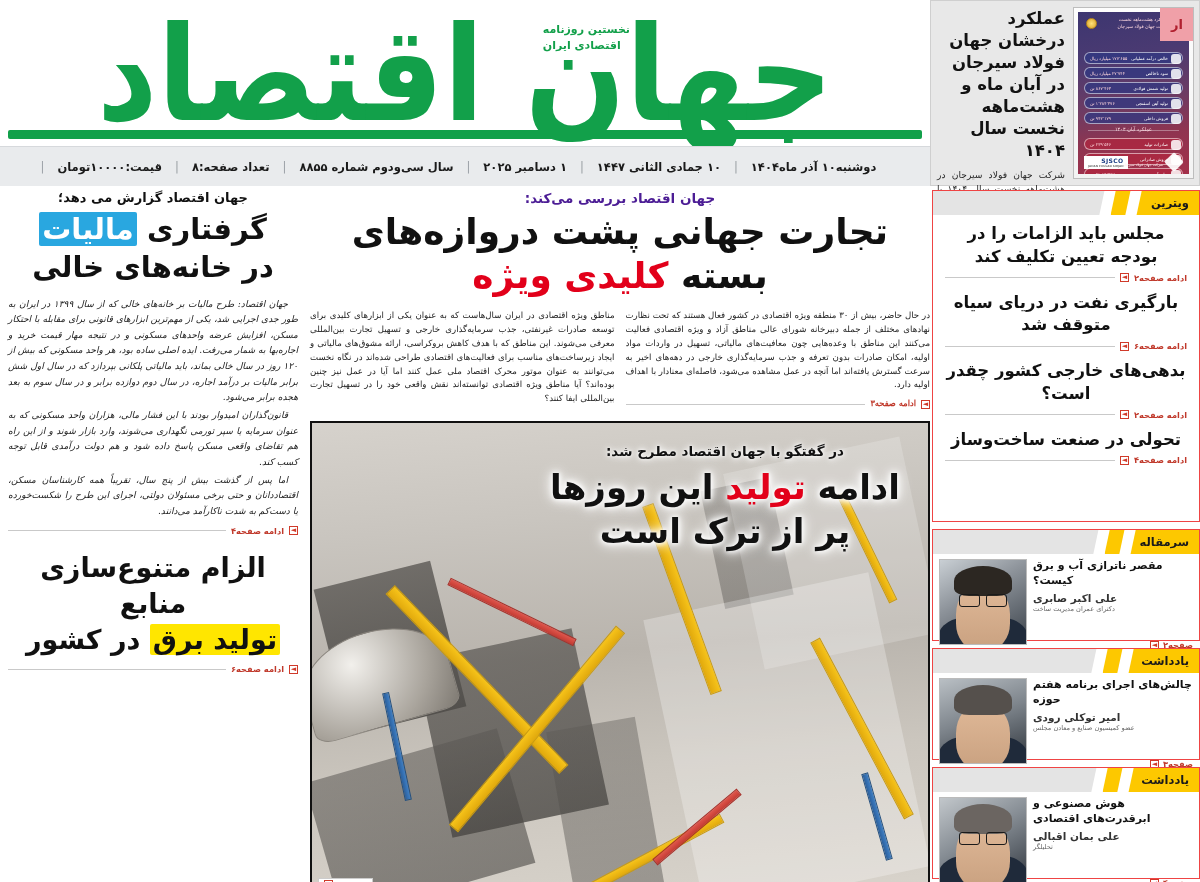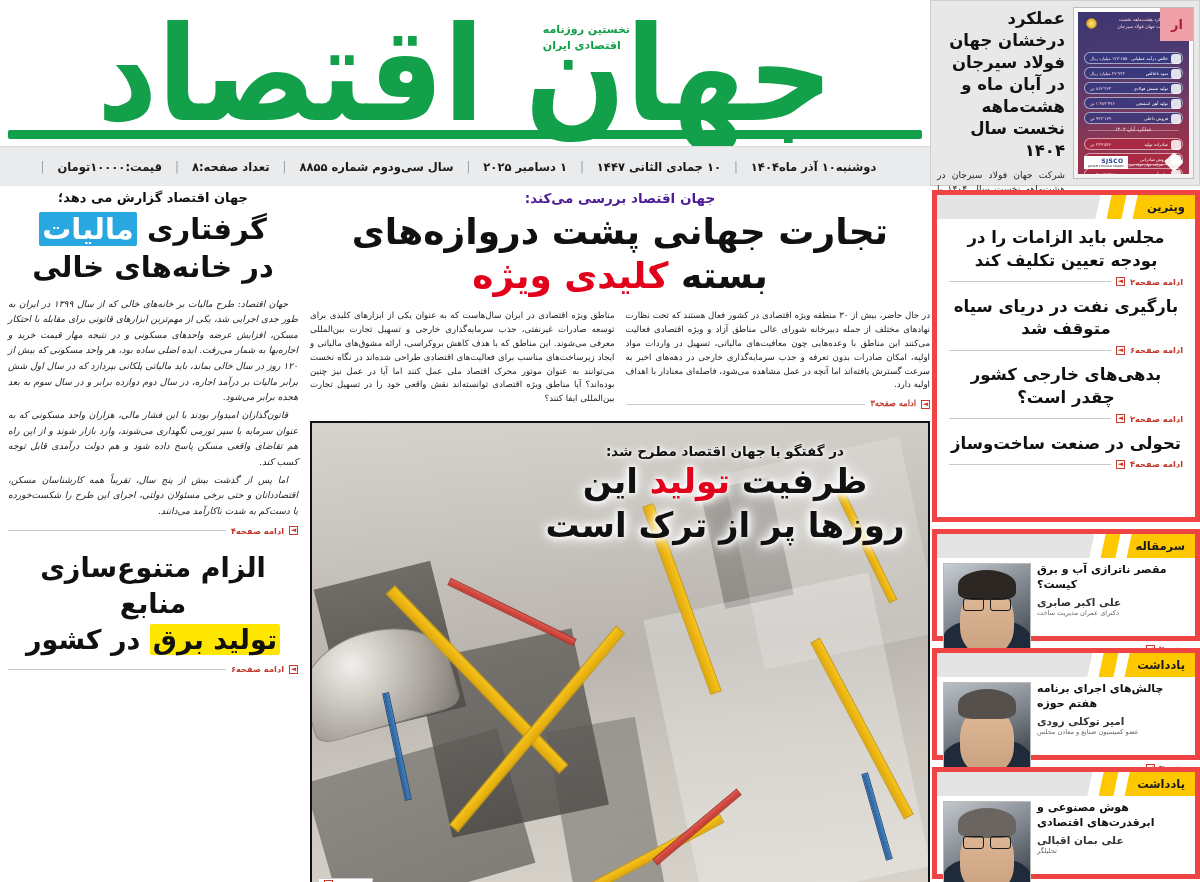--- a/index.html
+++ b/index.html
@@ -102,21 +102,21 @@
     background: #e9ebed; border-top: 1px solid #d6d9dc;
     display: flex; align-items: center; justify-content: center; gap: 0;
     font-size: 11.5px; color: #1a1a1a; font-weight: bold;
   }
   .datebar span.it { padding: 0 13px; white-space: nowrap; }
   .datebar span.dv { color: #9aa0a6; font-weight: normal; }
 
   
   .sidebar { position: absolute; right: 0; top: 190px; width: 268px; height: 692px; }
 
-  .panel { border: 5px solid #ef4444; background: #fff; position: relative; }
+  .panel { border: 1px solid #ef4444; background: #fff; position: relative; }
   .panel-head {
     position: relative; height: 24px; background: #e4e4e4; overflow: hidden;
   }
   .panel-head .tab {
     position: absolute; right: 0; top: 0; height: 24px; background: #fdc800;
     padding: 0 10px 0 26px; display: flex; align-items: center;
     font-size: 11.5px; font-weight: bold; color: #1a1a1a;
   }
   .panel-head .notch {
     position: absolute; top: -4px; width: 11px; height: 32px; background: #fff;
@@ -228,21 +228,21 @@
     position:absolute; border-radius:50% 50% 12% 12%;
     background: radial-gradient(circle at 36% 28%, #f2f0ec, #a9a49c 65%, #7d7871);
     border:1px solid #8a857e;
   }
   .photo-badge {
     position:absolute; left:6px; bottom:7px; background:#fff; border:1px solid #ccc;
     padding:1px 5px; display:flex; align-items:center; gap:4px;
     font-size:8.3px; color:#c0392b; font-weight:bold; z-index:9;
   }
   .photo-head { position:absolute; right:18px; top:20px; width:370px; z-index:8; text-align:center; }
-  .photo-kicker{ font-size:13.5px; font-weight:bold; color:#111; 
+  .photo-kicker{ font-size:13.5px; font-weight:bold; color:#111; margin-bottom:6px;
     text-shadow: 0 0 6px #fff, 0 0 10px #fff, 0 0 3px #fff; }
   .photo-title{
     font-size:34px; font-weight:bold; line-height:1.3; color:#111; letter-spacing:-0.5px;
     text-shadow: 0 0 7px #fff, 0 0 12px #fff, 0 0 16px #fff, 0 0 4px #fff;
   }
   .photo-title .hl-red{color:#e2001a;}
 
   
   .rightcol { position: absolute; left: 0; top: 190px; width: 306px; height: 692px; padding: 0 8px; }
   .r-kicker { text-align:center; font-size:13px; font-weight:bold; color:#111; margin-bottom:5px; }
@@ -531,21 +531,21 @@
       <div class="crane" style="left:450px; top:300px; width:200px; height:11px; transform:rotate(62deg);"></div>
       <div class="crane red" style="left:130px; top:185px; width:140px; height:8px; transform:rotate(26deg);"></div>
       <div class="crane red" style="left:330px; top:400px; width:110px; height:8px; transform:rotate(-40deg);"></div>
       <div class="crane blue" style="left:30px;  top:320px; width:110px; height:7px; transform:rotate(78deg);"></div>
       <div class="crane blue" style="left:520px; top:390px; width:90px;  height:7px; transform:rotate(74deg);"></div>
       <div class="crane" style="left:495px; top:120px; width:120px; height:9px; transform:rotate(64deg);"></div>
 
       <div class="photo-head">
         <div class="photo-kicker">در گفتگو با جهان اقتصاد مطرح شد:</div>
         <div class="photo-title">
-          <span>ظرفیت </span><span class="hl-red">تولید</span><span> این روزها پر از ترک است</span>
+          <span>ادامه </span><span class="hl-red">تولید</span><span> این روزها پر از ترک است</span>
         </div>
       </div>
 
       <div class="photo-badge">
         <span>صفحه۲</span>
         <span class="arrow-box">◄</span>
       </div>
     </div>
   </div>
 

